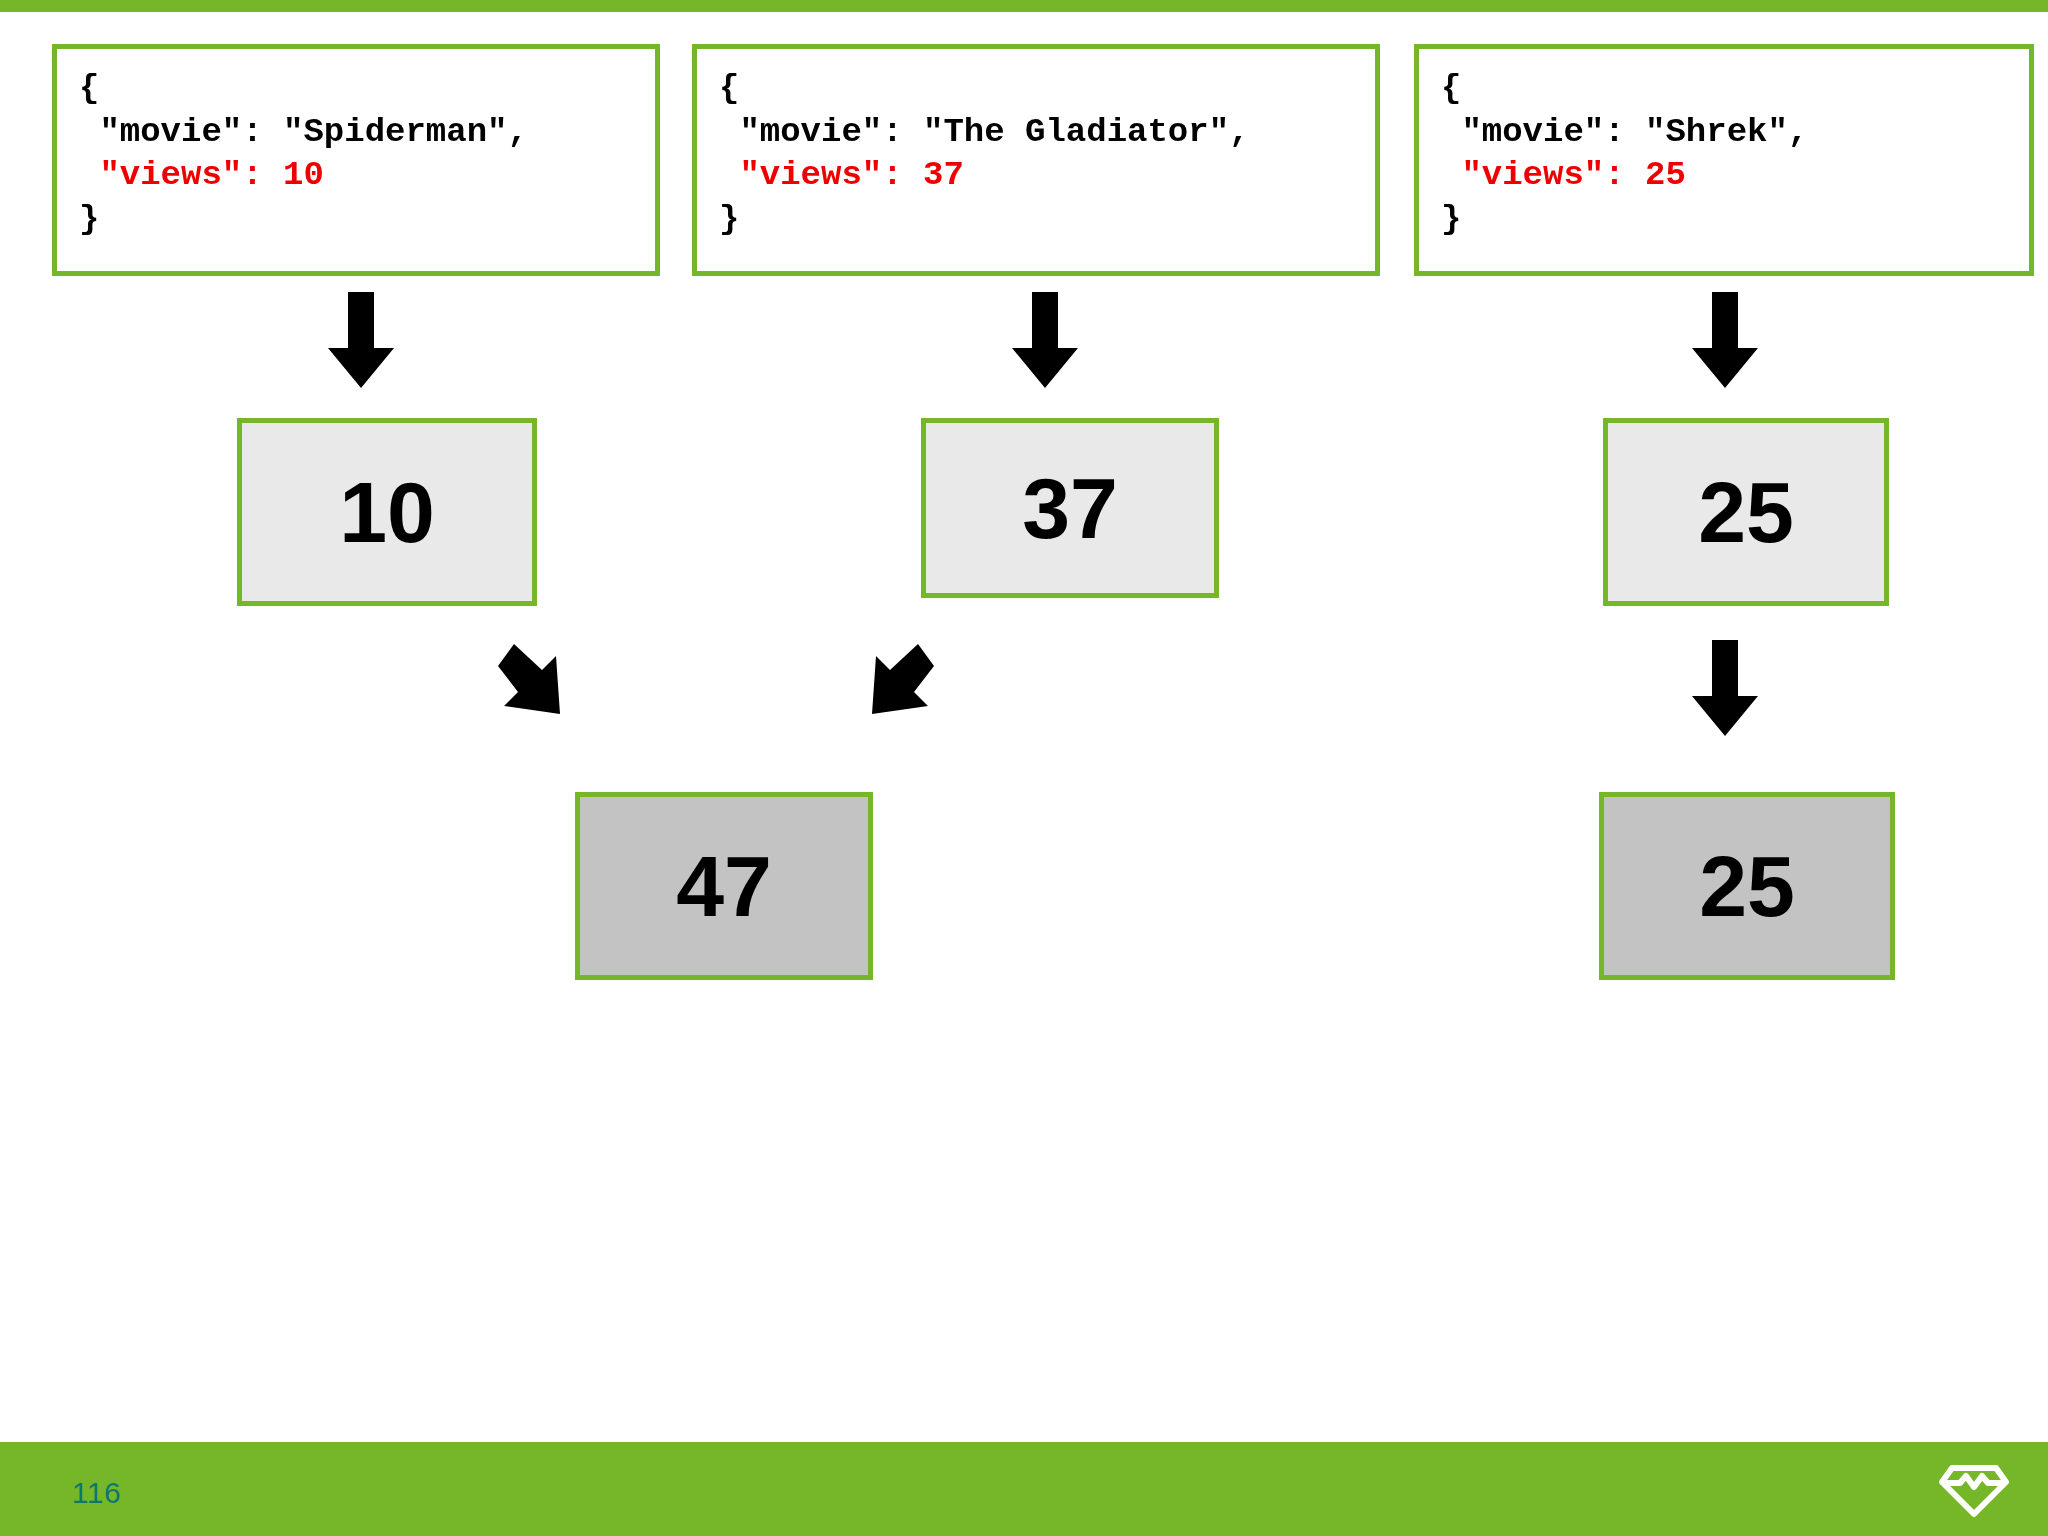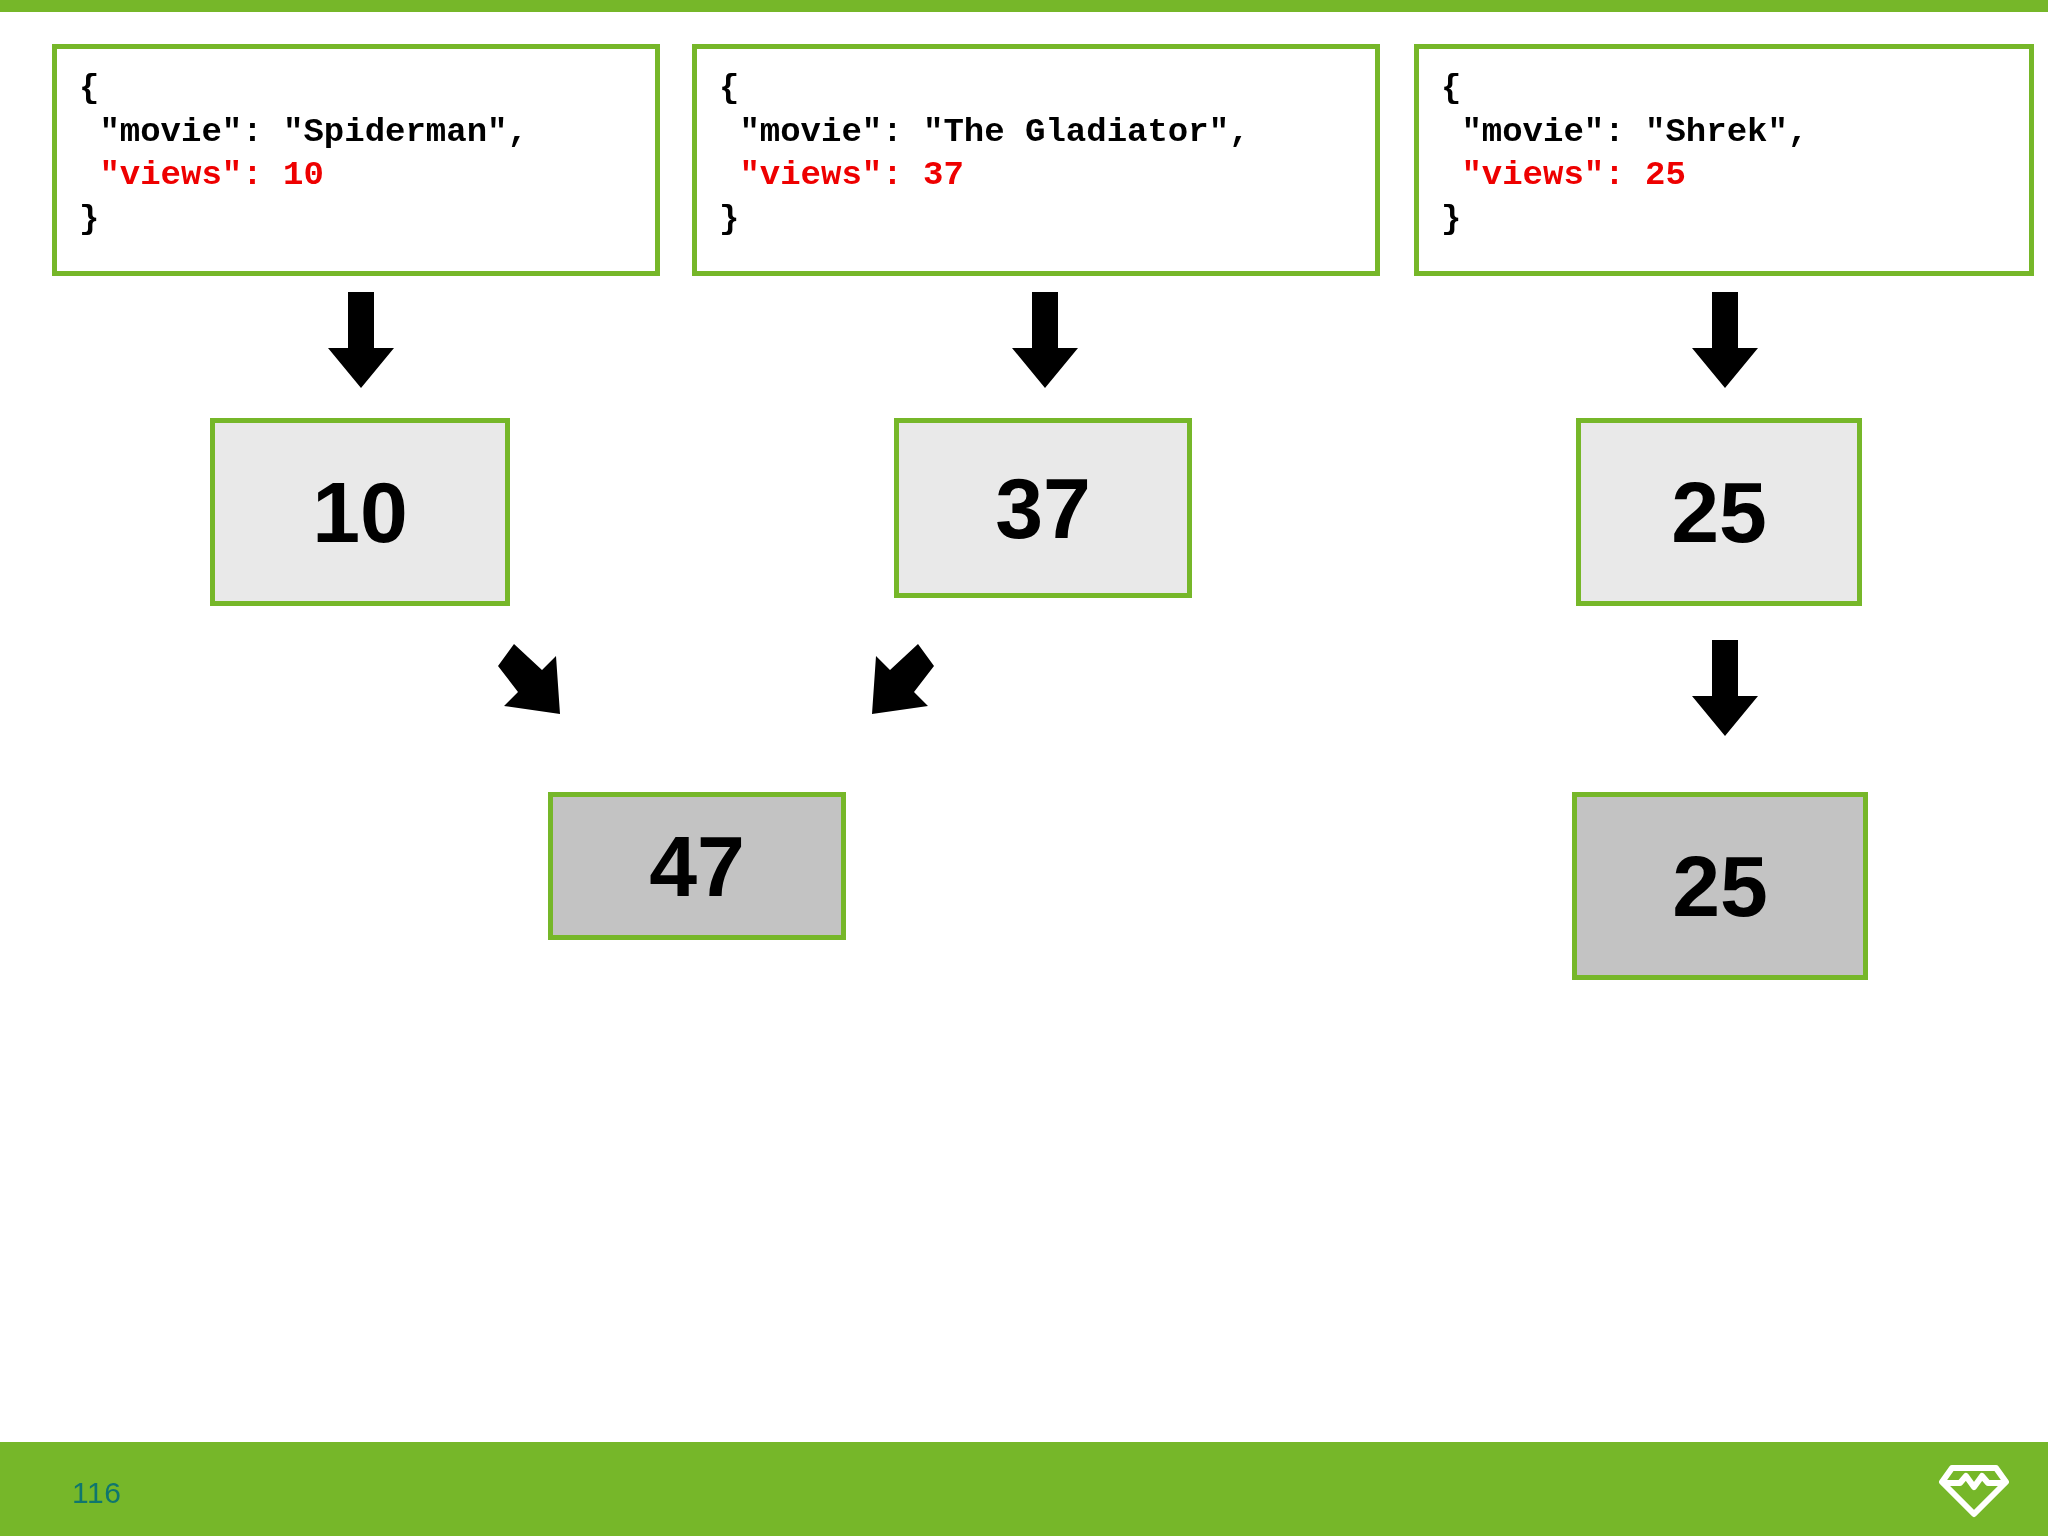--- a/index.html
+++ b/index.html
@@ -83,28 +83,29 @@
     box-sizing: border-box;
     border: 5px solid #76b729;
     display: flex;
     align-items: center;
     justify-content: center;
     font-family: "Liberation Sans", sans-serif;
     font-weight: bold;
     font-size: 86px;
     color: #000000;
     line-height: 1;
+    margin-left: 27px;
   }
   .fill-light { background: #e9e9e9; }
   .fill-dark  { background: #c3c3c3; }
 
   .box-10 { left: 210px;  top: 418px; width: 300px; height: 188px; }
   .box-37 { left: 894px;  top: 418px; width: 298px; height: 180px; }
   .box-25 { left: 1576px; top: 418px; width: 286px; height: 188px; }
-  .box-47 { left: 548px;  top: 792px; width: 298px; height: 148px; }
+  .box-47 { left: 548px;  top: 792px; width: 298px; height: 188px; }
   .box-25b{ left: 1572px; top: 792px; width: 296px; height: 188px; }
 
   
   .arrow {
     position: absolute;
   }
   .arrow svg { display: block; }
 
   .arrow-a1 { left: 328px;  top: 292px; }
   .arrow-a2 { left: 1012px; top: 292px; }

